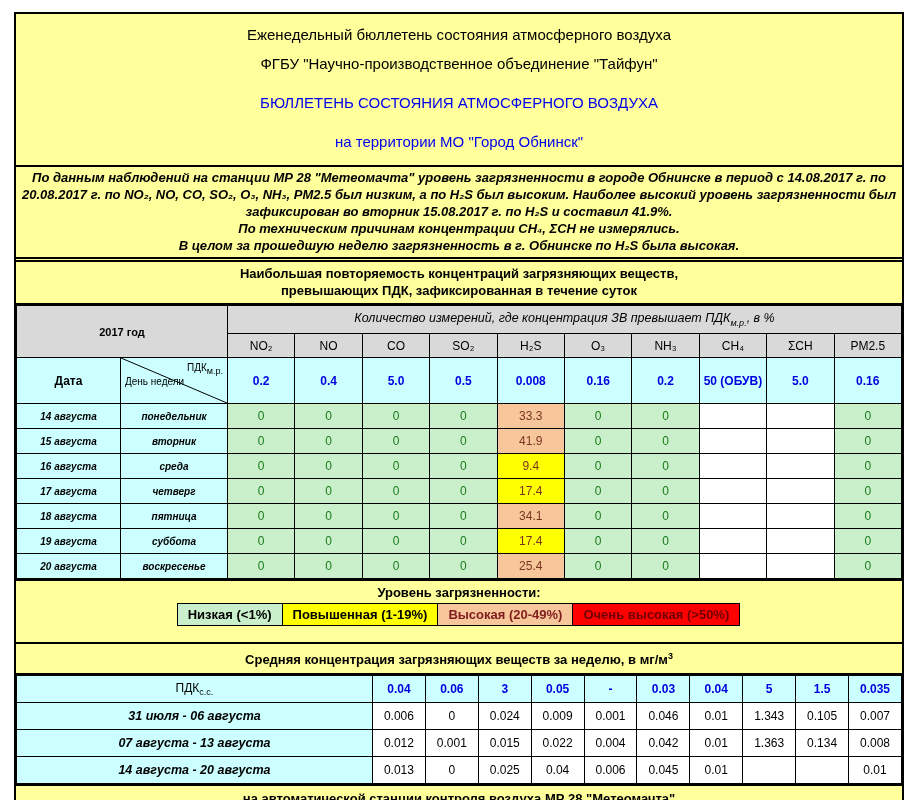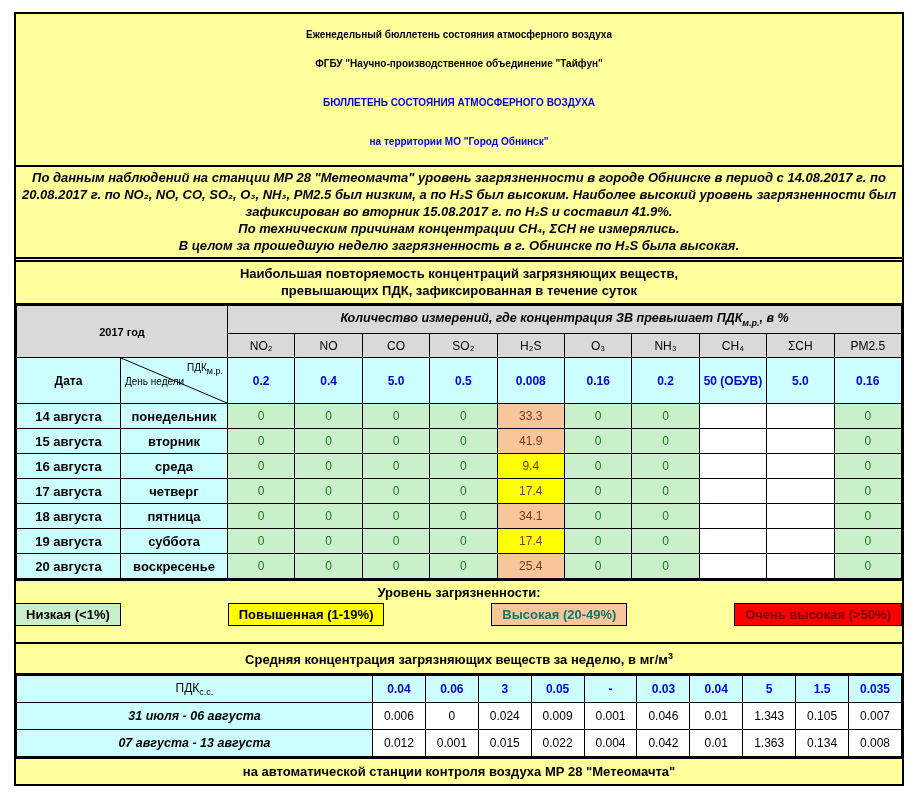--- a/index.html
+++ b/index.html
@@ -19,67 +19,67 @@
   *{box-sizing:border-box;}
   html,body{margin:0;padding:0;}
   body{width:918px;height:800px;background:#FFFFFF;font-family:"Liberation Sans",sans-serif;overflow:hidden;}
   .page{padding:12px 14px;}
   .doc{border:2px solid #000;background:var(--page-background);}
   .sec{border-bottom:2px solid #000;}
   .sec:last-child{border-bottom:none;}
 
   
   .head-sec{text-align:center;padding:13px 4px 2px;}
-  .h-line{font-weight:bold;font-size:10px;line-height:15px;margin-bottom:14px;color:#000;}
+  .h-line{font-weight:normal;font-size:15px;line-height:15px;margin-bottom:14px;color:#000;}
   .h-blue{color:var(--accent-blue-text);margin-top:24px;}
 
   
   .summary-sec{text-align:center;font-weight:bold;font-style:italic;font-size:13px;line-height:17px;padding:2px 4px 3px;color:#000;}
 
   .gap-spacer{height:3px;border-bottom:2px solid #000;}
 
   
   .sec-title{text-align:center;font-weight:bold;font-size:13px;line-height:16.5px;padding:4px 0;color:#000;}
 
   
   .tbl-sec{padding:0;}
   table{width:100%;border-collapse:collapse;table-layout:fixed;}
   td,th{border:1px solid #000;text-align:center;vertical-align:middle;font-size:12px;padding:1px 2px;overflow:hidden;color:#000;}
   .gray{background:var(--header-gray);}
   .year-cell{font-weight:bold;font-size:11px;}
-  .measure-hdr{font-weight:bold;font-style:italic;font-size:12.5px;height:28px;}
+  .measure-hdr{font-weight:normal;font-style:italic;font-size:12.5px;height:28px;}
   .poll-hdr{font-size:12px;height:24px;}
   .pdk-cell{font-weight:bold;color:var(--pdk-value-blue);background:var(--cell-blue);font-size:12px;line-height:14px;}
   .date-hdr{font-weight:bold;background:var(--cell-blue);font-size:12px;}
-  .date-cell,.day-cell{font-weight:bold;background:var(--cell-blue);font-size:13px;}
+  .date-cell,.day-cell{font-weight:bold;font-style:italic;background:var(--cell-blue);font-size:10px;}
   .main-tbl tbody tr{height:25px;}
   .pdk-row{height:46px;}
   sub{font-size:9px;}
   sup{font-size:9px;}
 
   
   .diag-cell{position:relative;background:var(--cell-blue);padding:16px;}
   .diag-cell svg{position:absolute;left:0;top:0;width:100%;height:100%;display:block;}
   .diag-top{position:absolute;top:4px;right:4px;font-size:10px;}
   .diag-bottom{position:absolute;bottom:16px;left:4px;font-size:10px;}
 
   
   .cl-empty{background:#FFFFFF;}
   .cl-low{background:var(--level-low-green);color:var(--zero-green-text);}
   .cl-elev{background:var(--level-elevated-yellow);color:var(--highlight-brown-text);}
   .cl-high{background:var(--level-high-peach);color:var(--highlight-brown-text);}
 
   
   .legend-sec{text-align:center;padding:4px 0 16px;}
   .legend-title{font-weight:bold;font-size:13px;margin-bottom:3px;}
-  .legend-row{display:flex;justify-content:space-between;}
+  .legend-row{display:flex;justify-content:center;}
   .legend-item{border:1px solid #000;margin-left:-1px;padding:3px 10px;font-weight:bold;font-size:13px;}
   .lg-low{background:var(--level-low-green);color:#000;}
   .lg-elev{background:var(--level-elevated-yellow);color:#000;}
-  .lg-high{background:var(--level-high-peach);color:#0f766e;}
+  .lg-high{background:var(--level-high-peach);color:#7f1d1d;}
   .lg-vhigh{background:var(--level-veryhigh-red);color:var(--veryhigh-red-text);}
 
   
   .avg-tbl tbody tr{height:27px;}
   .avg-tbl td{background:#FFFFFF;}
   .avg-tbl .pdk-label{background:var(--cell-blue);font-size:12px;}
   .avg-tbl .period-cell{background:var(--cell-blue);font-weight:bold;font-style:italic;font-size:12.5px;}
   .avg-tbl .pdk-cell{background:var(--cell-blue);}
 
   
@@ -312,20 +312,33 @@
             <td>0.001</td>
             <td>0.015</td>
             <td>0.022</td>
             <td>0.004</td>
             <td>0.042</td>
             <td>0.01</td>
             <td>1.363</td>
             <td>0.134</td>
             <td>0.008</td>
           </tr>
+          <tr>
+            <td class="period-cell">14 августа - 20 августа</td>
+            <td>0.013</td>
+            <td>0</td>
+            <td>0.025</td>
+            <td>0.04</td>
+            <td>0.006</td>
+            <td>0.045</td>
+            <td>0.01</td>
+            <td></td>
+            <td></td>
+            <td>0.01</td>
+          </tr>
         </tbody>
       </table>
     </div>
 
     <div class="sec footer-sec">
       <div>на автоматической станции контроля воздуха МР 28 "Метеомачта"</div>
     </div>
 
   </div>
 </div>

